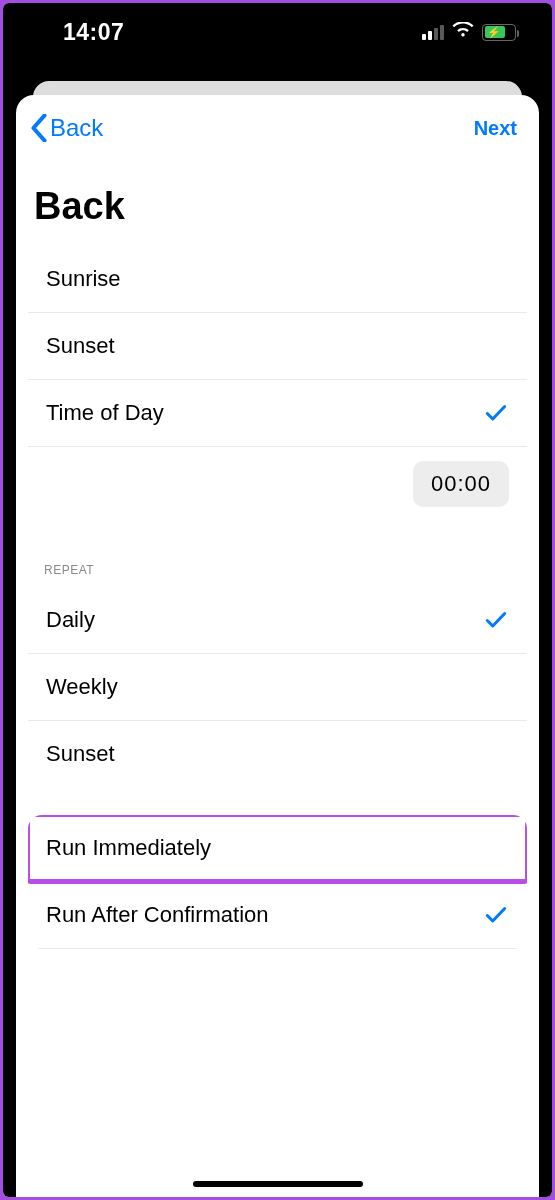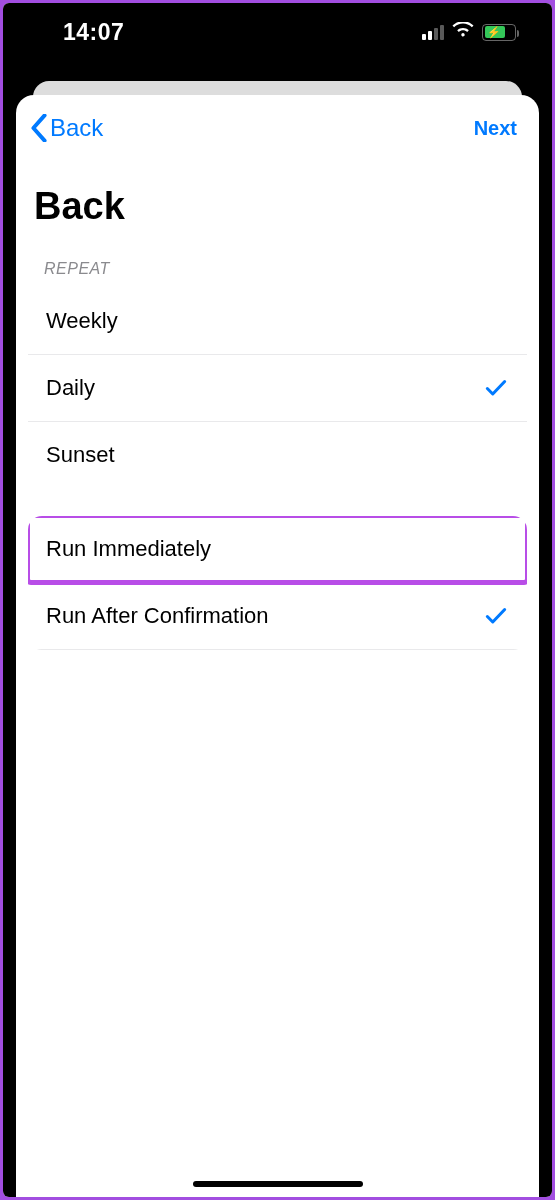--- a/index.html
+++ b/index.html
@@ -105,23 +105,22 @@
   }
   .row:last-child { border-bottom: none; }
   .check { color:#007aff; }
   .check svg { width:26px; height:26px; display:block; }
   .time-row { justify-content:flex-end; padding: 14px 18px; }
   .time-pill {
     background:#ededee; border-radius:10px; padding: 10px 18px;
     font-size:22px; letter-spacing:1px; color:#000;
   }
   .section-header {
-    color:#8a8a8e; font-size:16px; letter-spacing:0.5px;
+    color:#8a8a8e; font-size:12px; letter-spacing:0.5px;
     padding: 14px 12px 10px 28px;
-    font-style: italic;
   }
   .highlight {
     position:absolute;
     border: 5px solid #b84de7;
     border-radius: 6px;
     pointer-events:none;
   }
   .home-indicator {
     position:absolute; bottom:10px; left:50%; transform:translateX(-50%);
     width: 170px; height:6px; background:#000; border-radius:3px;
@@ -163,35 +162,54 @@
             <svg viewBox="0 0 12 20">
                 <path d="M10 1 2 10l8 9" fill="none" stroke="#007aff" stroke-width="2.8" stroke-linecap="round" stroke-linejoin="round"></path>
               </svg>
             <span>Back</span>
           </div>
           <div class="next">Next</div>
         </div>
 
         <div class="title">Back</div>
 
+        <div class="group">
+          <div class="row">
+            <span>Sunrise</span>
+          </div>
+          <div class="row">
+            <span>Sunset</span>
+          </div>
+          <div class="row">
+            <span>Time of Day</span>
+            <span class="check">
+                <svg viewBox="0 0 24 24">
+                  <path d="M4 12.5l5 5L20 6" fill="none" stroke="#007aff" stroke-width="2.8" stroke-linecap="round" stroke-linejoin="round"></path>
+                </svg>
+              </span>
+          </div>
+          <div class="row time-row">
+            <div class="time-pill">00:00</div>
+          </div>
+        </div>
 
         <div class="section-header">REPEAT</div>
         <div class="group">
-          <div class="row">
-            <span>Weekly</span>
-          </div>
           <div class="row">
             <span>Daily</span>
             <span class="check">
                 <svg viewBox="0 0 24 24">
                   <path d="M4 12.5l5 5L20 6" fill="none" stroke="#007aff" stroke-width="2.8" stroke-linecap="round" stroke-linejoin="round"></path>
                 </svg>
               </span>
           </div>
           <div class="row">
+            <span>Weekly</span>
+          </div>
+          <div class="row">
             <span>Sunset</span>
           </div>
         </div>
 
         <div class="group" style="position:relative;">
           <div class="row">
             <span>Run Immediately</span>
           </div>
           <div class="row">
             <span>Run After Confirmation</span>

